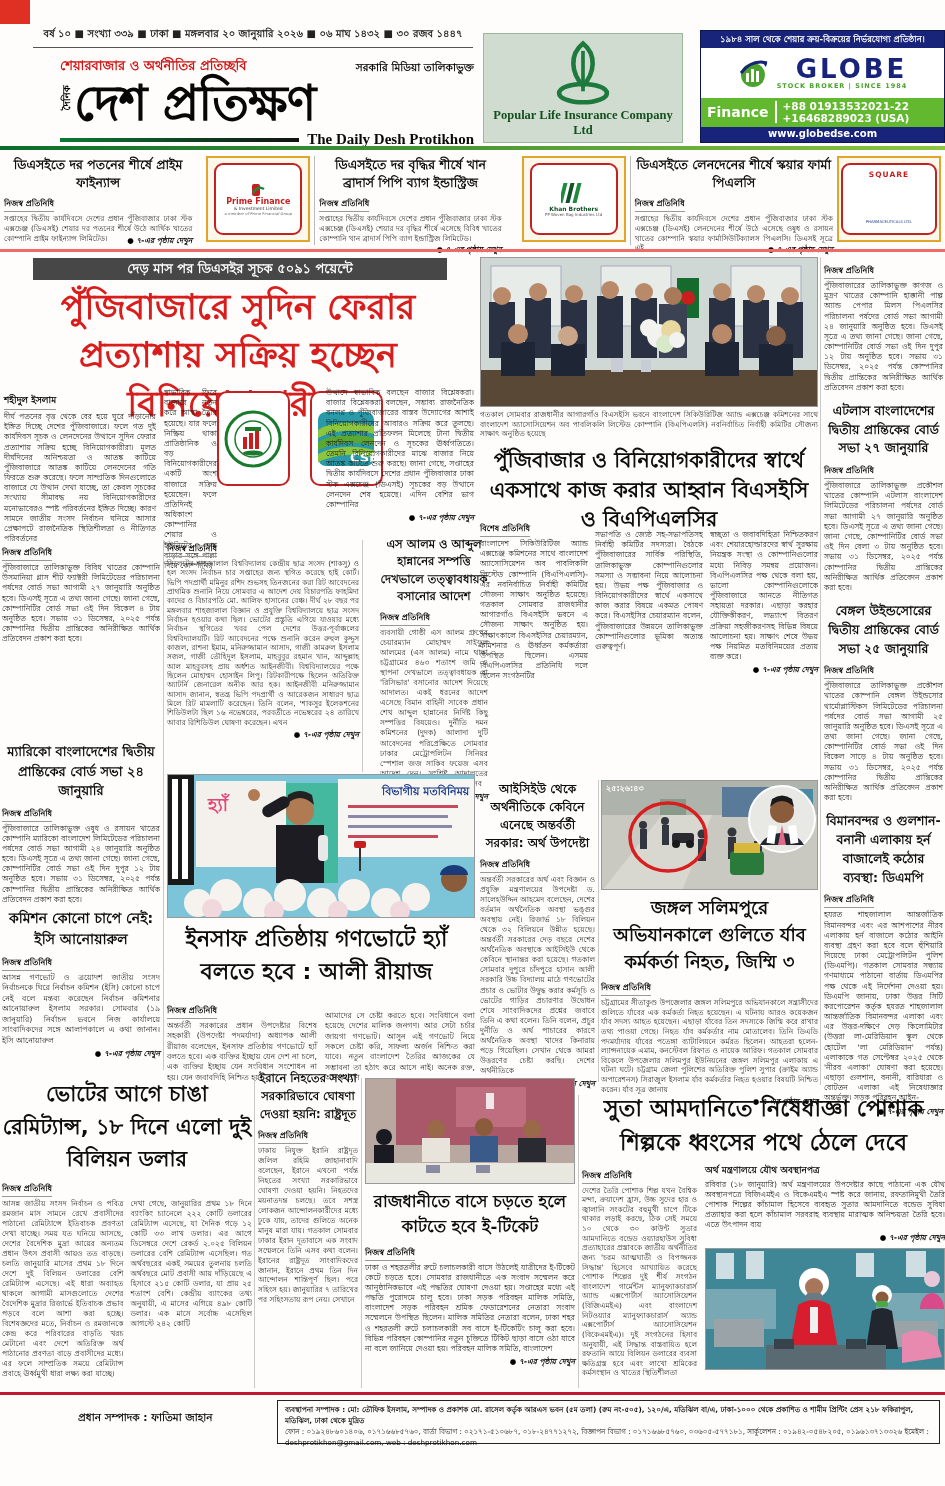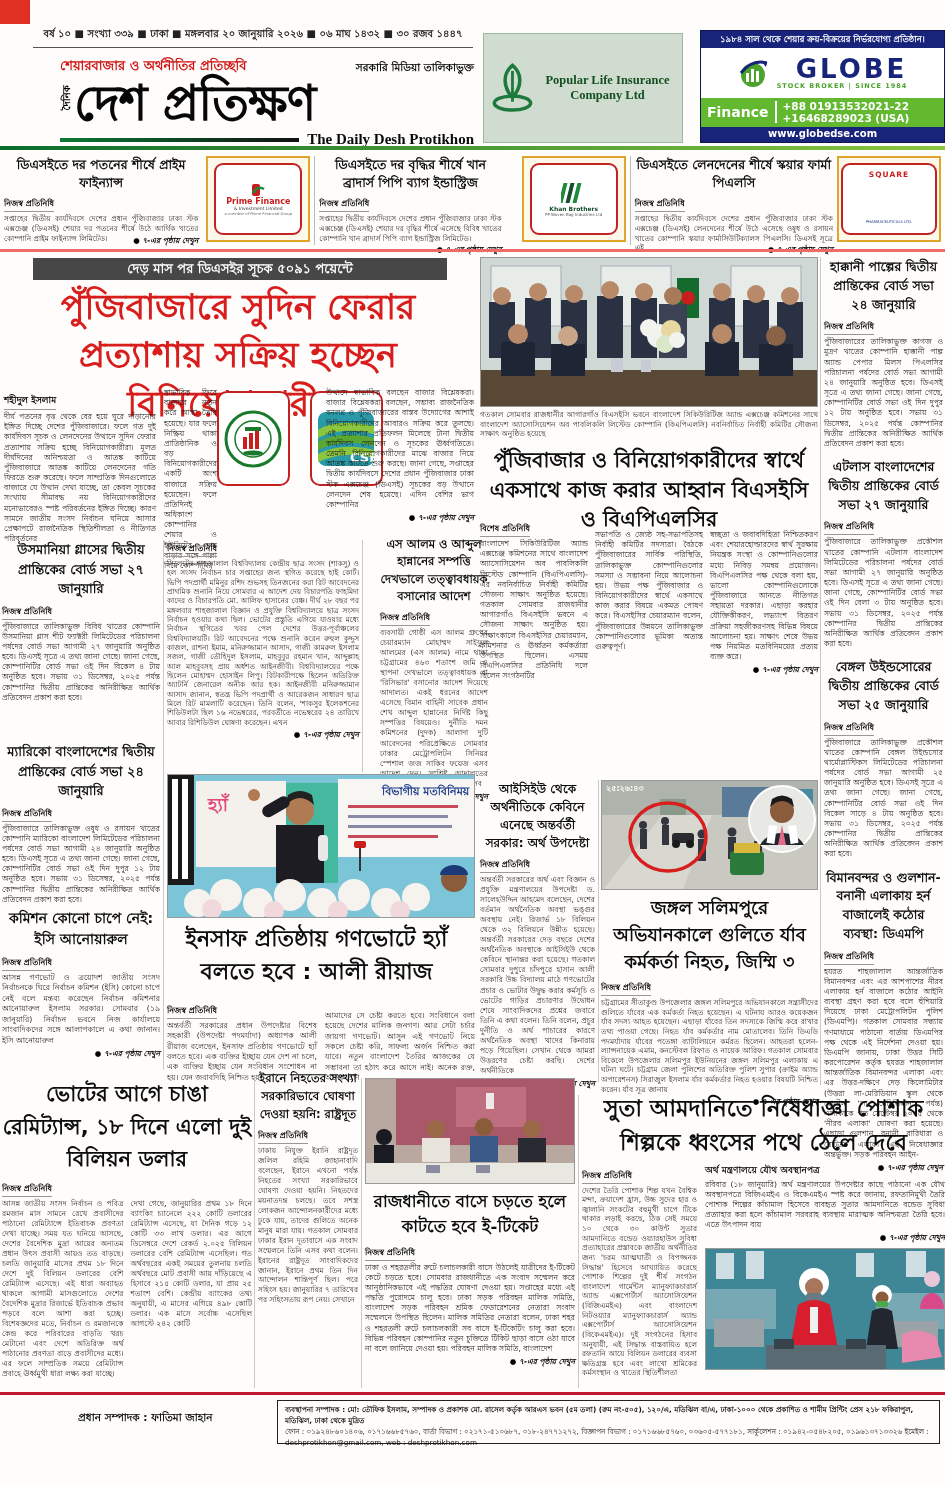--- a/index.html
+++ b/index.html
@@ -40,21 +40,21 @@
       <span style="font-size:10px;font-weight:bold;transform:rotate(-90deg);width:14px;color:#000;">দৈনিক</span>
       <span style="font-size:49px;font-weight:bold;color:#070707;line-height:1.05;letter-spacing:-1px;">দেশ প্রতিক্ষণ</span>
     </div>
     <div style="display:flex;align-items:center;gap:8px;margin-top:2px;">
       <div style="flex:1;height:4px;background:linear-gradient(90deg,#0c7a34,#062;border-radius:2px);background:linear-gradient(90deg,#0c7a34,#111);"></div>
       <span class="serif" style="font-weight:bold;font-size:15px;color:#0a0a0a;">The Daily Desh Protikhon</span>
     </div>
   </div>
 
   <div class="abs" style="left:483px;top:33px;width:200px;height:110px;background:#cfdccf;border:1px solid #9ab89a;
-              display:flex;flex-direction:row;align-items:center;justify-content:flex-end;padding:4px;">
+              display:flex;flex-direction:column;align-items:center;justify-content:flex-end;padding:4px;">
     <svg width="70" height="74" viewBox="0 0 70 74" style="margin-bottom:2px;">
       <ellipse cx="35" cy="60" rx="26" ry="10" fill="none" stroke="#1e7a3c" stroke-width="5"></ellipse>
       <path d="M35 6 C20 18 22 38 35 52 C48 38 50 18 35 6 Z" fill="none" stroke="#1e7a3c" stroke-width="5"></path>
       <line x1="35" y1="14" x2="35" y2="58" stroke="#1e7a3c" stroke-width="4"></line>
     </svg>
     <div class="serif" style="font-weight:bold;font-size:12.5px;color:#14501f;text-align:center;">Popular Life Insurance Company Ltd</div>
   </div>
 
   <div class="abs" style="left:700px;top:30px;width:245px;height:113px;background:#18247a;border:1px solid #0e1650;
               display:flex;flex-direction:column;overflow:hidden;">
@@ -81,21 +81,21 @@
         <span style="color:#fff;font-weight:bold;font-size:10.5px;line-height:1.2;">+16468289023 (USA)</span>
       </div>
     </div>
     <div style="color:#fff;font-weight:bold;font-size:10px;text-align:center;padding:1px 0 3px 0;">www.globedse.com</div>
   </div>
 
   <div class="abs" style="left:0;top:146px;width:945px;height:4px;background:linear-gradient(90deg,#0a6c2c,#8cc63e);"></div>
 
   <div class="abs" style="left:0;top:154px;width:945px;height:93px;display:flex;">
 
-    <div style="flex:1;display:flex;gap:8px;padding:2px 4px;">
+    <div style="flex:1;display:flex;gap:14px;padding:2px 4px;">
       <div style="flex:1;">
         <div class="hd" style="font-size:12.5px;line-height:1.4;">ডিএসইতে দর পতনের শীর্ষে প্রাইম ফাইন্যান্স</div>
         <div class="byl">নিজস্ব প্রতিনিধি</div>
         <div class="jt" style="font-size:7.3px;">
           <span>সপ্তাহের দ্বিতীয় কার্যদিবসে দেশের প্রধান পুঁজিবাজার ঢাকা স্টক এক্সচেঞ্জ (ডিএসই) শেয়ার দর পতনের শীর্ষে উঠে আর্থিক খাতের কোম্পানি প্রাইম ফাইন্যান্স লিমিটেড।</span>
           <span class="more" style="display:inline;float:right;">● ৭-এর পৃষ্ঠায় দেখুন</span>
         </div>
       </div>
       <div class="logo-cell" style="width:104px;height:86px;">
         <div class="logo-inner" style="width:88px;height:72px;">
@@ -264,21 +264,20 @@
     </div>
     <div style="flex:1;padding-top:14px;">
       <div class="jt" style="font-size:7.6px;">স্বচ্ছতা ও জবাবদিহিতা নিশ্চিতকরণ এবং শেয়ারহোল্ডারদের স্বার্থ সুরক্ষায় নিয়ন্ত্রক সংস্থা ও কোম্পানিগুলোর মধ্যে নিবিড় সমন্বয় প্রয়োজন। বিএপিএলসির পক্ষ থেকে বলা হয়, ভালো কোম্পানিগুলোকে পুঁজিবাজারে আনতে নীতিগত সহায়তা দরকার। এছাড়া করহার যৌক্তিকীকরণ, লভ্যাংশ বিতরণ প্রক্রিয়া সহজীকরণসহ বিভিন্ন বিষয়ে আলোচনা হয়। সাক্ষাৎ শেষে উভয় পক্ষ নিয়মিত মতবিনিময়ের প্রত্যয় ব্যক্ত করে।</div>
       <span class="more">● ৭-এর পৃষ্ঠায় দেখুন</span>
     </div>
   </div>
 
   <div class="vr" style="left:820px;top:257px;height:828px;"></div>
   <div class="abs" style="left:824px;top:258px;width:119px;">
     <section style="margin-bottom:9px;">
-      <h3 class="hd" style="font-size:12.5px;line-height:1.5;">হাক্কানী পাল্পের দ্বিতীয় প্রান্তিকের বোর্ড সভা ২৪ জানুয়ারি</h3>
       <div class="byl">নিজস্ব প্রতিনিধি</div>
       <p class="jt" style="font-size:7.6px;">পুঁজিবাজারের তালিকাভুক্ত কাগজ ও মুদ্রণ খাতের কোম্পানি হাক্কানী পাল্প অ্যান্ড পেপার মিলস পিএলসির পরিচালনা পর্ষদের বোর্ড সভা আগামী ২৪ জানুয়ারি অনুষ্ঠিত হবে। ডিএসই সূত্রে এ তথ্য জানা গেছে। জানা গেছে, কোম্পানিটির বোর্ড সভা ওই দিন দুপুর ১২ টায় অনুষ্ঠিত হবে। সভায় ৩১ ডিসেম্বর, ২০২৫ পর্যন্ত কোম্পানির দ্বিতীয় প্রান্তিকের অনিরীক্ষিত আর্থিক প্রতিবেদন প্রকাশ করা হবে।</p>
     </section>
     <section style="margin-bottom:9px;">
       <h3 class="hd" style="font-size:12.5px;line-height:1.5;">এটলাস বাংলাদেশের দ্বিতীয় প্রান্তিকের বোর্ড সভা ২৭ জানুয়ারি</h3>
       <div class="byl">নিজস্ব প্রতিনিধি</div>
       <p class="jt" style="font-size:7.6px;">পুঁজিবাজারে তালিকাভুক্ত প্রকৌশল খাতের কোম্পানি এটলাস বাংলাদেশ লিমিটেডের পরিচালনা পর্ষদের বোর্ড সভা আগামী ২৭ জানুয়ারি অনুষ্ঠিত হবে। ডিএসই সূত্রে এ তথ্য জানা গেছে। জানা গেছে, কোম্পানিটির বোর্ড সভা ওই দিন বেলা ৩ টায় অনুষ্ঠিত হবে। সভায় ৩১ ডিসেম্বর, ২০২৫ পর্যন্ত কোম্পানির দ্বিতীয় প্রান্তিকের অনিরীক্ষিত আর্থিক প্রতিবেদন প্রকাশ করা হবে।</p>
     </section>
     <section style="margin-bottom:9px;">
       <h3 class="hd" style="font-size:12.5px;line-height:1.5;">বেঙ্গল উইন্ডসোরের দ্বিতীয় প্রান্তিকের বোর্ড সভা ২৫ জানুয়ারি</h3>
@@ -290,21 +289,20 @@
       <div class="byl">নিজস্ব প্রতিনিধি</div>
       <p class="jt" style="font-size:7.6px;">হযরত শাহজালাল আন্তর্জাতিক বিমানবন্দর এবং এর আশপাশের নীরব এলাকায় হর্ন বাজালে কঠোর আইনি ব্যবস্থা গ্রহণ করা হবে বলে হুঁশিয়ারি দিয়েছে ঢাকা মেট্রোপলিটন পুলিশ (ডিএমপি)। গতকাল সোমবার সন্ধ্যায় গণমাধ্যমে পাঠানো বার্তায় ডিএমপির পক্ষ থেকে এই নির্দেশনা দেওয়া হয়। ডিএমপি জানায়, ঢাকা উত্তর সিটি করপোরেশন কর্তৃক হযরত শাহজালাল আন্তর্জাতিক বিমানবন্দর এলাকা এবং এর উত্তর-দক্ষিণে দেড় কিলোমিটার (উত্তরা লা-মেরিডিয়ান স্কুল থেকে হোটেল 'লা মেরিডিয়ান' পর্যন্ত) এলাকাকে গত সেপ্টেম্বর ২০২৫ থেকে 'নীরব এলাকা' ঘোষণা করা হয়েছে। এছাড়া গুলশান, বনানী, বারিধারা ও বোটতন এলাকা এই নিষেধাজ্ঞার অন্তর্ভুক্ত। সড়ক পরিবহন আইন-</p>
       <span class="more">● ৭-এর পৃষ্ঠায় দেখুন</span>
     </section>
   </div>
 
   <div class="vr" style="left:163px;top:540px;height:530px;"></div>
   <div class="vr" style="left:362px;top:540px;height:232px;"></div>
 
   <section class="abs" style="left:2px;top:540px;width:158px;">
-    <h3 class="hd" style="font-size:13px;line-height:1.5;">উসমানিয়া গ্লাসের দ্বিতীয় প্রান্তিকের বোর্ড সভা ২৭ জানুয়ারি</h3>
     <div class="byl">নিজস্ব প্রতিনিধি</div>
     <p class="jt" style="font-size:7.6px;">পুঁজিবাজারে তালিকাভুক্ত বিবিধ খাতের কোম্পানি উসমানিয়া গ্লাস শীট ফ্যাক্টরী লিমিটেডের পরিচালনা পর্ষদের বোর্ড সভা আগামী ২৭ জানুয়ারি অনুষ্ঠিত হবে। ডিএসই সূত্রে এ তথ্য জানা গেছে। জানা গেছে, কোম্পানিটির বোর্ড সভা ওই দিন বিকেল ৪ টায় অনুষ্ঠিত হবে। সভায় ৩১ ডিসেম্বর, ২০২৫ পর্যন্ত কোম্পানির দ্বিতীয় প্রান্তিকের অনিরীক্ষিত আর্থিক প্রতিবেদন প্রকাশ করা হবে।</p>
   </section>
 
   <section class="abs" style="left:2px;top:742px;width:158px;">
     <h3 class="hd" style="font-size:13px;line-height:1.5;">ম্যারিকো বাংলাদেশের দ্বিতীয় প্রান্তিকের বোর্ড সভা ২৪ জানুয়ারি</h3>
     <div class="byl">নিজস্ব প্রতিনিধি</div>
     <p class="jt" style="font-size:7.6px;">পুঁজিবাজারে তালিকাভুক্ত ওষুধ ও রসায়ন খাতের কোম্পানি ম্যারিকো বাংলাদেশ লিমিটেডের পরিচালনা পর্ষদের বোর্ড সভা আগামী ২৪ জানুয়ারি অনুষ্ঠিত হবে। ডিএসই সূত্রে এ তথ্য জানা গেছে। জানা গেছে, কোম্পানিটির বোর্ড সভা ওই দিন দুপুর ১২ টায় অনুষ্ঠিত হবে। সভায় ৩১ ডিসেম্বর, ২০২৫ পর্যন্ত কোম্পানির দ্বিতীয় প্রান্তিকের অনিরীক্ষিত আর্থিক প্রতিবেদন প্রকাশ করা হবে।</p>
   </section>
 

